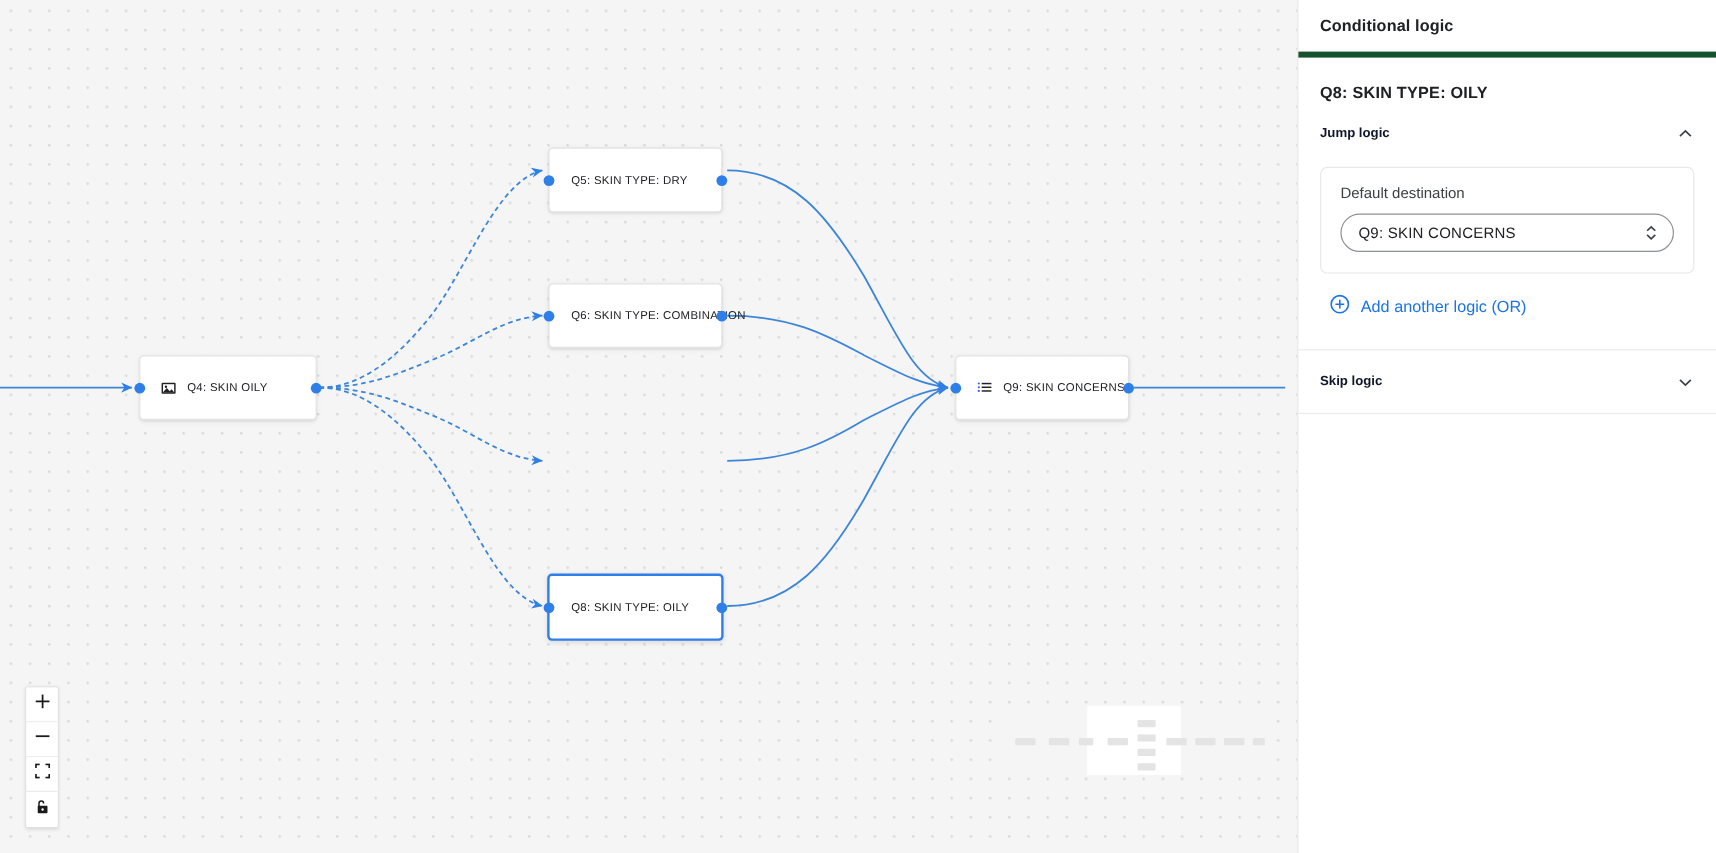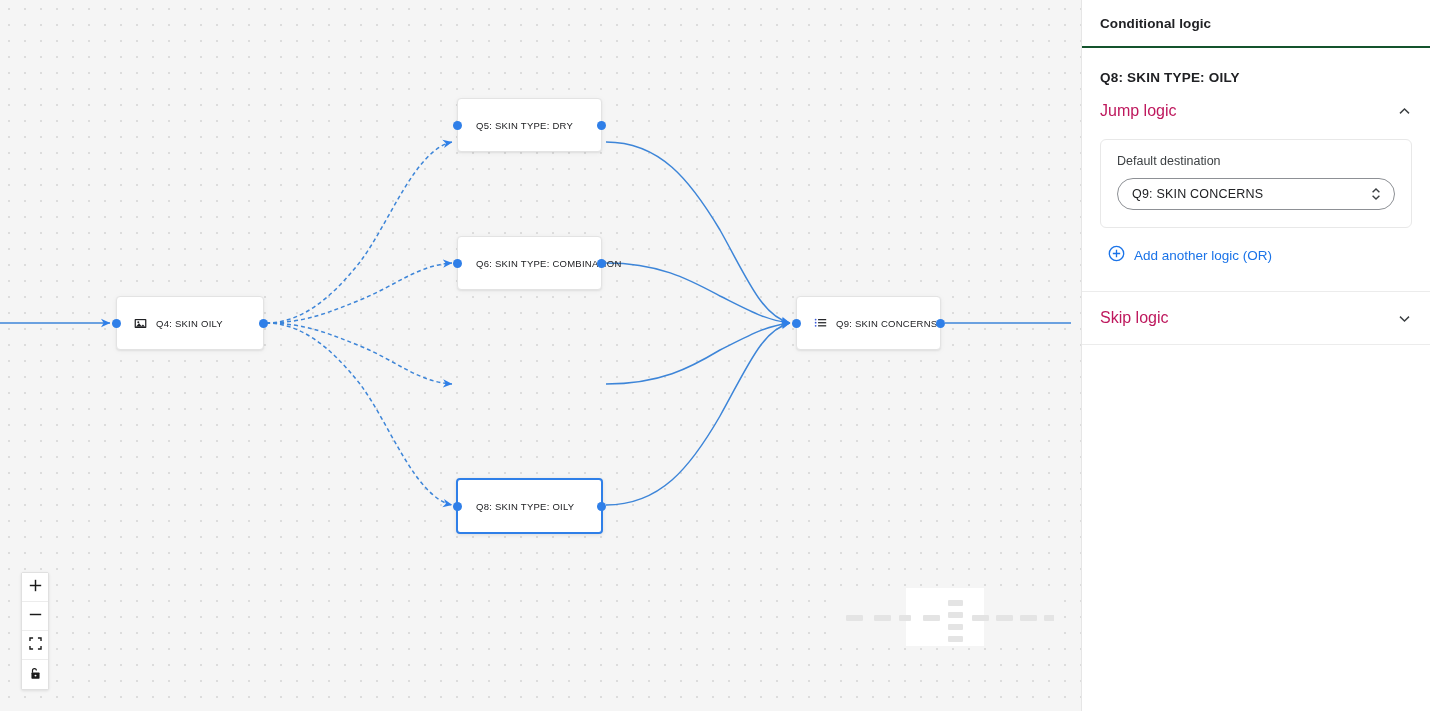--- a/index.html
+++ b/index.html
@@ -98,39 +98,39 @@
     position: relative;
     width: 349px; height: 711px;
     background: #ffffff;
     border-left: 1px solid #e6e6e6;
     flex: 0 0 349px;
   }
   .panel-header {
     height: 48px;
     display: flex; align-items: center;
     padding-left: 18px;
-    border-bottom: 2px solid #14532d;
+    border-bottom: 5px solid #14532d;
   }
   .panel-header .ttl {
     font-size: 13.5px; font-weight: bold; color: #202124;
     letter-spacing: .1px;
   }
   .q-title {
     padding: 22px 18px 0 18px;
     font-size: 13.5px; font-weight: bold; color: #202124;
     letter-spacing: .2px;
   }
   .section-head {
     height: 52px;
     display: flex; align-items: center; justify-content: space-between;
     padding: 0 18px;
     cursor: pointer;
   }
   .section-head .sh-label {
-    font-size: 16px; font-weight: normal; color: #be185d;
+    font-size: 11px; font-weight: bold; color: #0f172a;
   }
   .chev { width: 16px; height: 16px; display: inline-flex; align-items: center; justify-content: center; }
   .section-body { padding: 2px 18px 8px 18px; }
 
   .rule-card {
     border: 1px solid #e8e8e8;
     border-radius: 6px;
     padding: 14px 16px 17px 16px;
     background: #fff;
   }
@@ -208,21 +208,21 @@
           <rect x="0.8" y="2.4" width="14.4" height="11.2" rx="1" fill="#202124"></rect>
           <rect x="2.3" y="3.9" width="11.4" height="8.2" fill="#ffffff"></rect>
           <circle cx="5.3" cy="6.5" r="1.2" fill="#202124"></circle>
           <path d="M2.3 12.1 L6.2 7.8 L9.1 11.0 L11.0 9.2 L13.7 12.1 Z" fill="#202124"></path>
         </svg>
       </span>
       <span class="nlabel">Q4: SKIN OILY</span>
       <span class="handle out"></span>
     </div>
 
-    <div class="node opt" style="left:457px; top:98px; width:145px; height:54px;text-align:right;">
+    <div class="node opt" style="left:457px; top:123px; width:145px; height:54px;text-align:right;">
       <span class="handle in"></span>
       <span class="nlabel">Q5: SKIN TYPE: DRY</span>
       <span class="handle out"></span>
     </div>
 
     <div class="node opt" style="left:457px; top:236px; width:145px; height:54px;">
       <span class="handle in"></span>
       <span class="nlabel">Q6: SKIN TYPE: COMBINATION</span>
       <span class="handle out"></span>
     </div>

